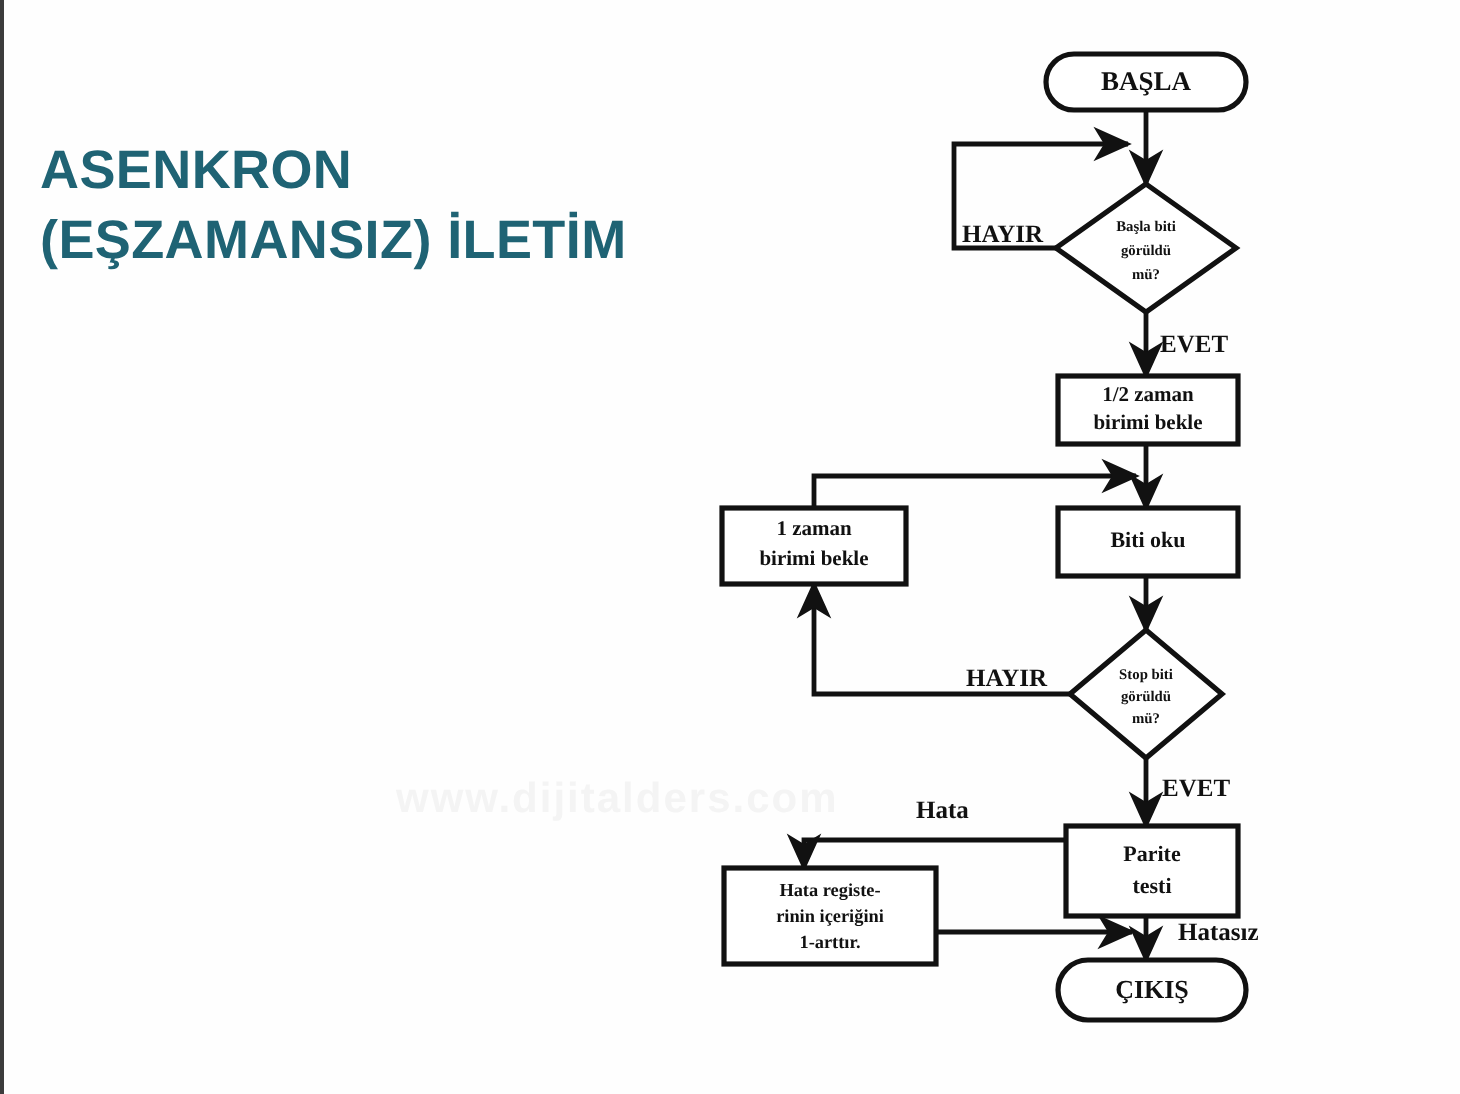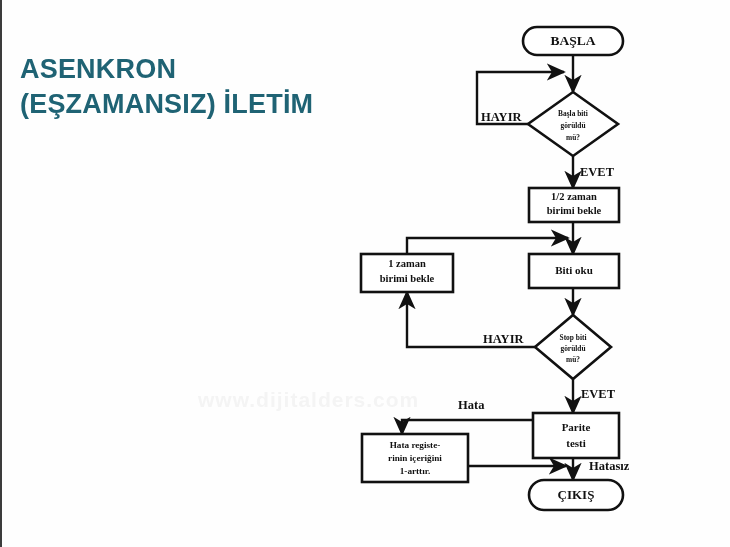--- a/index.html
+++ b/index.html
@@ -11,21 +11,21 @@
     position:relative;
   }
   #slide{
     position:absolute;inset:0;
     background:#fefefe;
     border-left:2px solid #3c3c3c;
     box-sizing:border-box;
   }
   #title{
     position:absolute;
-    left:18px;top:52px;
+    left:18px;top:68px;
     color:#1f6374;
     font-size:27px;
     font-weight:600;
     line-height:1.28;
     letter-spacing:0.2px;
     white-space:pre;
   }
   #watermark{
     position:absolute;
     left:196px;top:388px;

